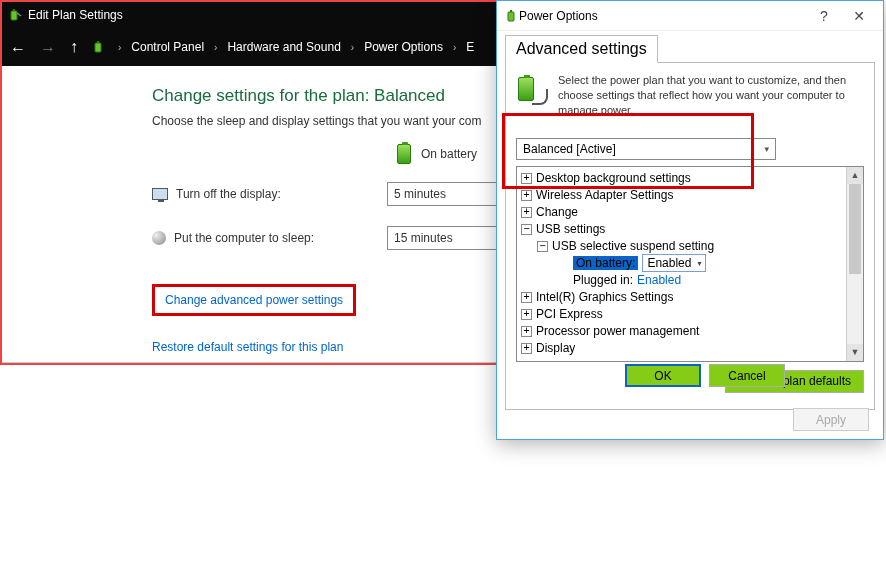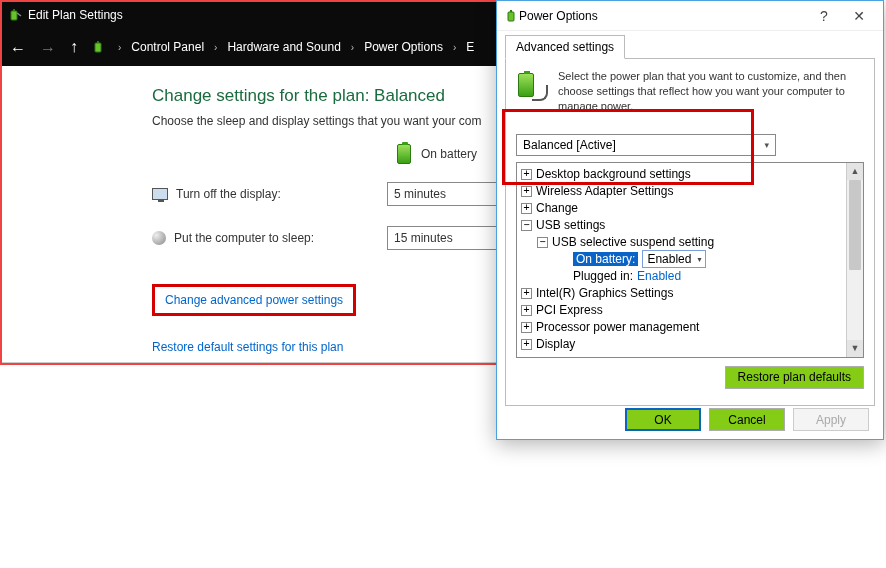--- a/index.html
+++ b/index.html
@@ -33,50 +33,50 @@
   .link-box { border: 3px solid #d40000; padding: 6px 10px; display: inline-block; margin-bottom: 24px; }
   .bg-bottom-border { position:absolute; left:0; right:0; bottom:0; height:1px; background:#ccc; }
 
   
   .dlg { position: absolute; top: 0; left: 496px; width: 388px; height: 440px; background: #fff; border: 1px solid #4aa3df; box-shadow: 0 4px 20px rgba(0,0,0,0.3); }
   .dlg-titlebar { height: 30px; background: #fff; display: flex; align-items: center; padding: 0 4px 0 8px; border-bottom: 1px solid #eee; }
   .dlg-titlebar .t { flex: 1; font-size: 12px; }
   .dlg-help { width: 30px; text-align: center; font-size: 14px; color: #444; }
   .dlg-close { width: 40px; text-align: center; font-size: 14px; color: #444; }
   .tabs { display: flex; padding: 4px 0 0 8px; }
-  .tab { border: 1px solid #bbb; border-bottom: 1px solid #fff; padding: 4px 10px; font-size: 12px; background: #fff; position: relative; z-index: 2; }
+  .tab { border: 1px solid #bbb; border-bottom: 1px solid #fff; padding: 4px 10px; font-size: 16px; background: #fff; position: relative; z-index: 2; }
   .tabpane { border: 1px solid #bbb; margin: -1px 8px 8px 8px; padding: 10px; height: 348px; position: relative; }
   .desc-row { display: flex; gap: 10px; margin-bottom: 20px; }
   .plug-art { width: 32px; height: 32px; flex: none; position: relative; }
   .plug-art .bat { position:absolute; top:4px; left:2px; width:16px; height:24px; background:linear-gradient(#9de05a,#3aa015); border:1px solid #2a7a10; border-radius:2px; }
   .plug-art .bat:before{content:"";position:absolute;top:-3px;left:5px;width:6px;height:3px;background:#3aa015;}
   .plug-art .cord{position:absolute; right:0; bottom:0; width:16px; height:16px; border:2px solid #555; border-left:none; border-top:none; border-radius:0 0 8px 0;}
   .desc { font-size: 11px; color: #333; line-height: 1.35; }
   .plan-select { width: 260px; height: 22px; border: 1px solid #888; display: flex; align-items: center; justify-content: space-between; padding: 0 6px; font-size: 12px; margin-bottom: 6px; }
   .plan-select .caret { font-size: 9px; color: #555; }
   .tree-wrap { border: 1px solid #888; height: 196px; display: flex; }
   .tree { flex: 1; padding: 3px 4px; font-size: 12px; overflow: hidden; }
   .tree-row { display: flex; align-items: center; height: 17px; white-space: nowrap; }
   .exp { width: 11px; height: 11px; border: 1px solid #888; display: inline-flex; align-items: center; justify-content: center; font-size: 10px; line-height: 1; margin-right: 4px; font-family: monospace; }
   .ind1 { padding-left: 16px; }
   .ind3 { padding-left: 52px; }
   .hl { position: relative; }
   .red-box { position: absolute; border: 3px solid #d40000; pointer-events: none; }
-  .sel-label { background: #0a63c7; color: #ffffff; padding: 0 3px; }
+  .sel-label { background: #0a63c7; color: #000000; padding: 0 3px; }
   .combo { display: inline-flex; align-items: center; border: 1px solid #7a9edb; height: 18px; padding: 0 4px; margin-left: 4px; font-size: 12px; gap: 6px; }
   .combo .caret { font-size: 8px; color: #444; }
   .val-link { color: #0066cc; margin-left: 4px; }
   .scroll { width: 17px; border-left: 1px solid #ccc; background: #f0f0f0; display: flex; flex-direction: column; }
   .scroll-btn { height: 17px; background: #e4e4e4; display:flex; align-items:center; justify-content:center; font-size:9px; color:#555; }
   .scroll-track { flex: 1; background: #f0f0f0; position: relative; }
   .scroll-thumb { position:absolute; top:0; left:2px; right:2px; height:90px; background:#c8c8c8; border-radius:1px; }
   .restore-row { display: flex; justify-content: flex-end; margin-top: 8px; }
   .btn { min-width: 76px; height: 23px; border: 1px solid #adadad; background: #84cc16; font-size: 12px; padding: 0 12px; cursor: pointer; }
   .btn.default { border: 1px solid #0a63c7; outline:1px solid #0a63c7; outline-offset:-2px; }
-  .btn.disabled { color:#aaa; background:#f4f4f4; border-color:#ccc; }
+  .btn.disabled { color:#aaa; background:#f4f4f4; border-color:#ccc;margin-top:44px; }
   .dlg-footer { position: absolute; bottom: 8px; right: 14px; display: flex; gap: 8px; }
 
   .power-glyph { width:14px; height:14px; display:inline-block; }
   .power-glyph svg { width:14px; height:14px; display:block; }
 </style>
 </head>
 <body>
 
 <div class="bg-window">
   <div class="bg-titlebar">

